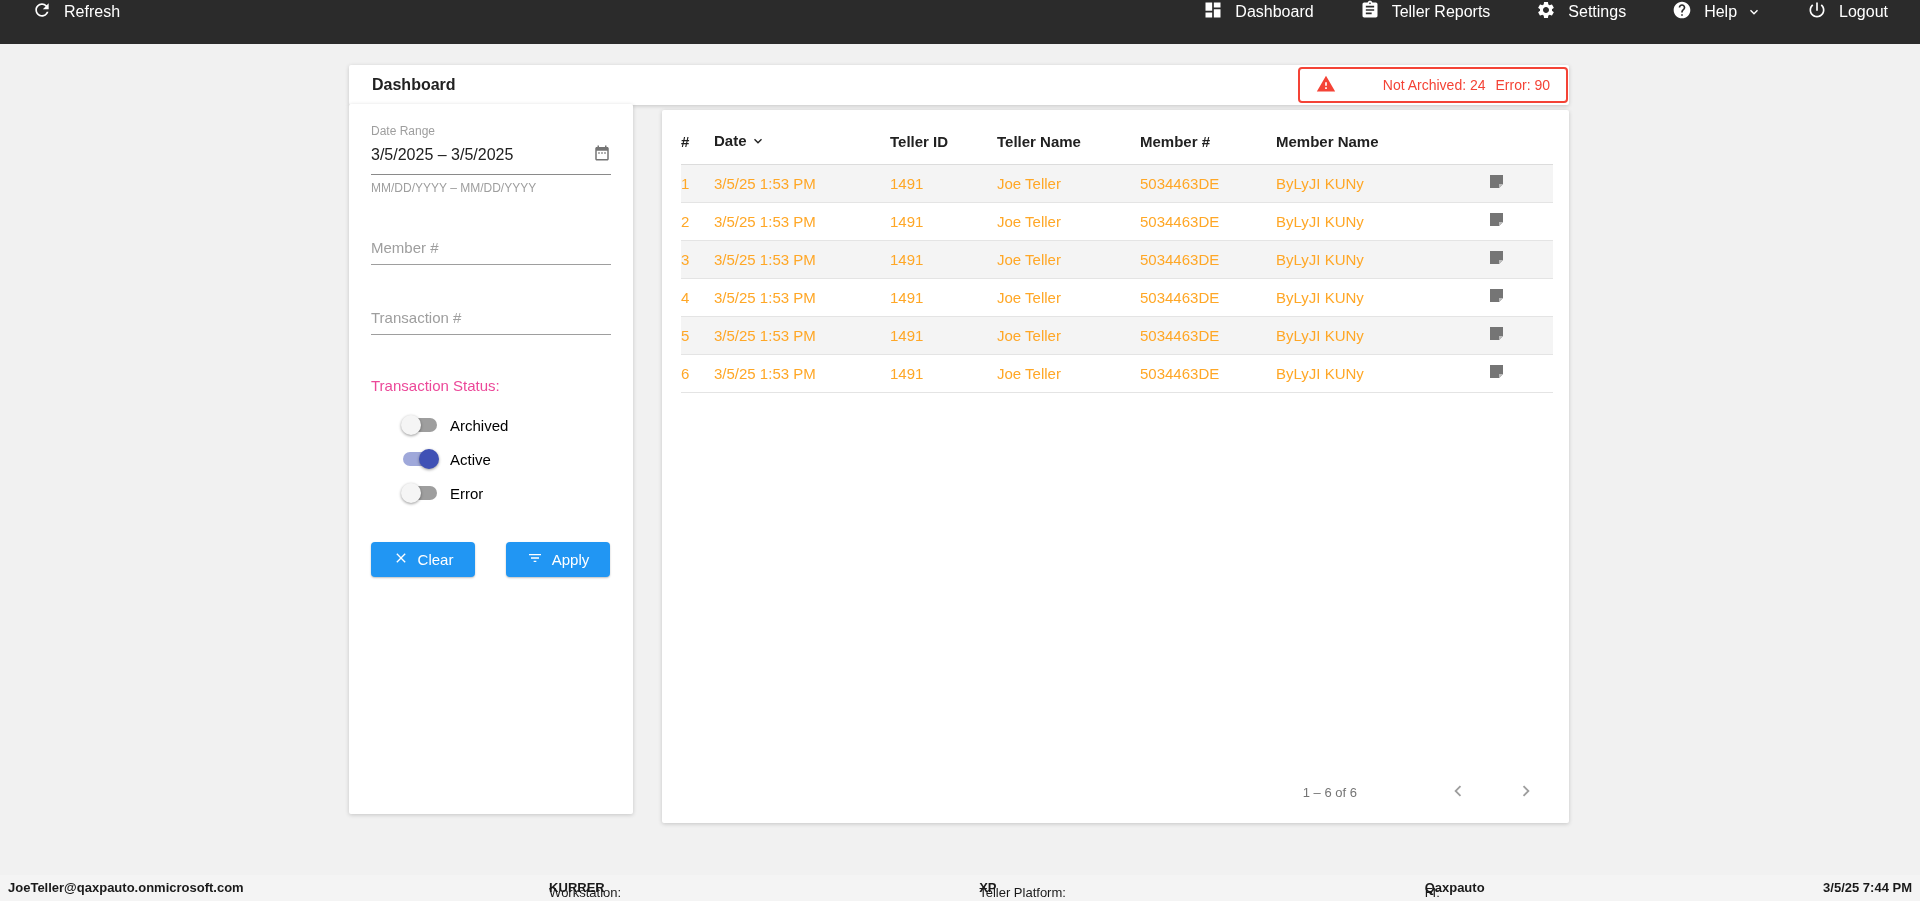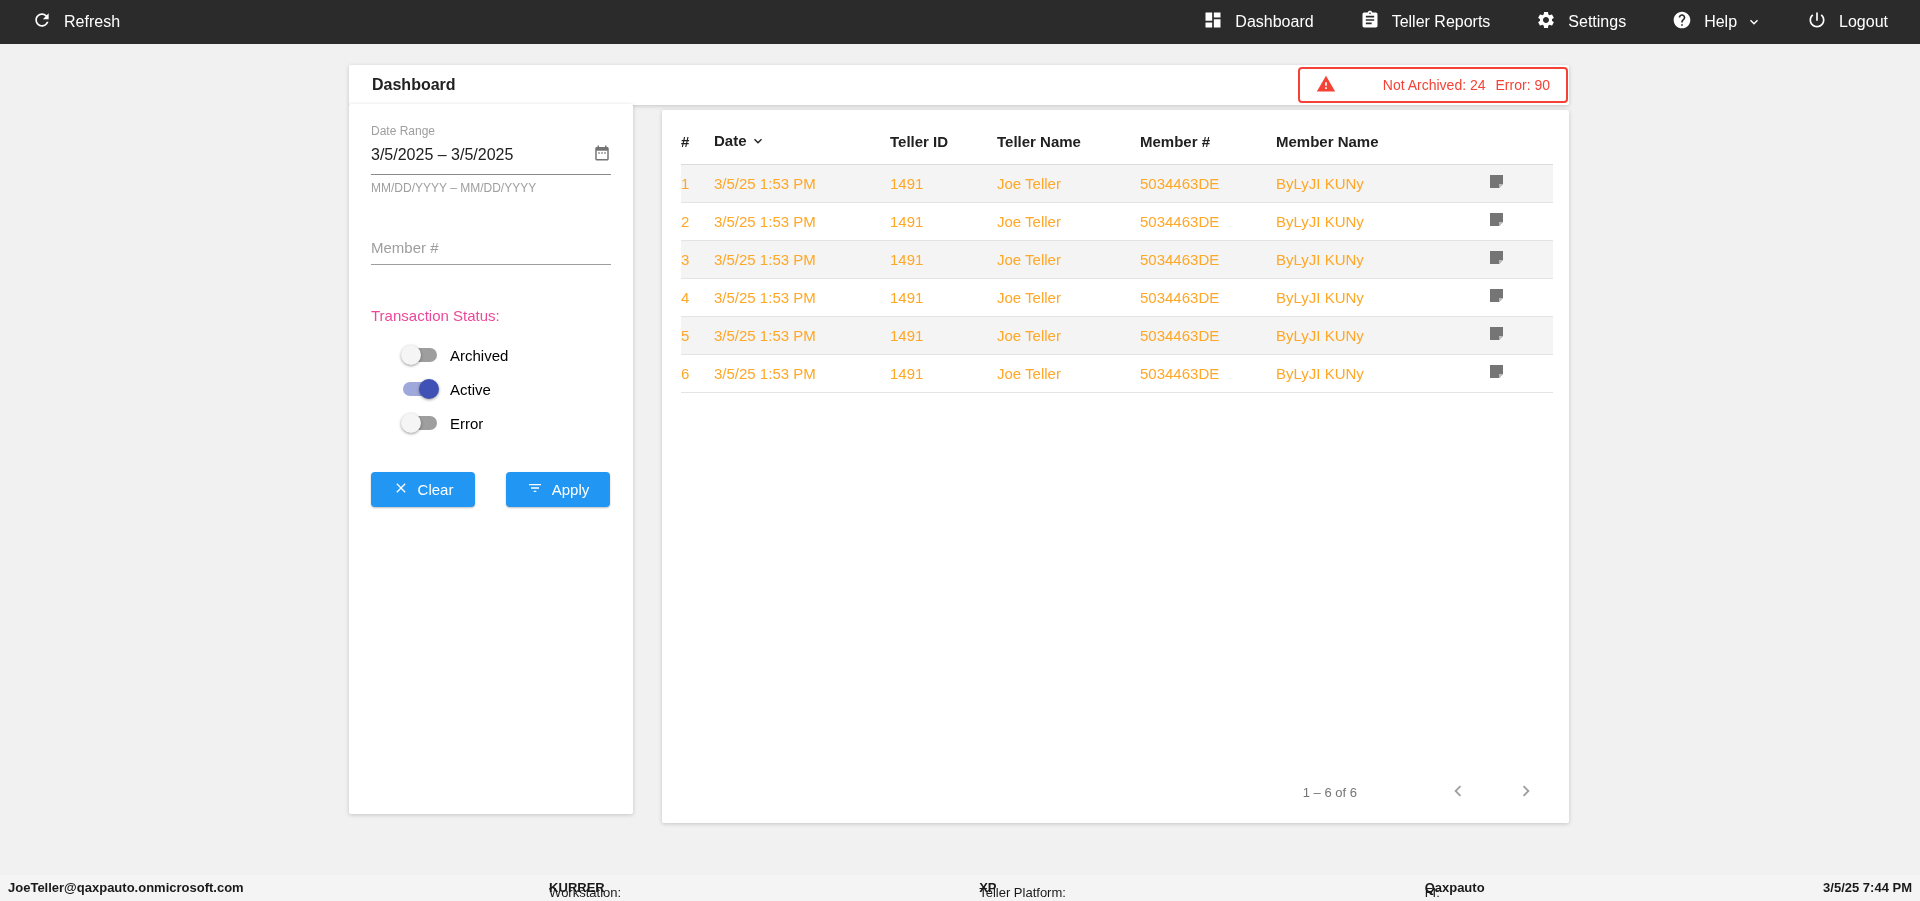--- a/index.html
+++ b/index.html
@@ -1,20 +1,20 @@
 <!DOCTYPE html>
 <html><head>
 <meta charset="utf-8">
 <style>
   * { margin:0; padding:0; box-sizing:border-box; }
   html,body { width:1920px; height:901px; overflow:hidden; }
   body { font-family:"Liberation Sans", sans-serif; background:#f1f1f1; position:relative; }
 
   
-  .topnav { position:absolute; top:0; left:0; width:1920px; height:44px; background:#2b2b2b; display:flex; align-items:center; padding:0 32px; color:#fff; }
+  .topnav { position:absolute; top:0; left:0; width:1920px; height:44px; background:#2b2b2b; display:flex; align-items:flex-start; padding:0 32px; color:#fff; }
   .nav-item { display:flex; align-items:center; gap:12px; font-size:16px; cursor:pointer; }
   .nav-right { margin-left:auto; display:flex; align-items:center; gap:46px; }
   .nav-item svg { width:20px; height:20px; fill:#fff; }
   .nav-item .chev { width:14px; height:14px; margin-left:-2px; }
 
   
   .card { position:absolute; background:#fff; box-shadow:0 1px 4px rgba(0,0,0,0.18); border-radius:2px; }
   .titlebar { top:65px; left:349px; width:1220px; height:40px; display:flex; align-items:center; padding-left:23px; }
   .page-title { font-size:16px; font-weight:bold; color:#212121; }
   .alert { position:absolute; right:1px; top:2px; height:36px; background:#fff; border:2px solid #f44336; border-radius:4px; display:flex; align-items:center; gap:12px; padding:0 16px; color:#f44336; font-size:14px; }
@@ -136,20 +136,21 @@
     <span class="date-value">3/5/2025 – 3/5/2025</span>
     <span>
       <svg viewBox="0 0 24 24">
           <path d="M9 11H7v2h2v-2zm4 0h-2v2h2v-2zm4 0h-2v2h2v-2zm2-7h-1V2h-2v2H8V2H6v2H5c-1.11 0-1.99.9-1.99 2L3 20c0 1.1.89 2 2 2h14c1.1 0 2-.9 2-2V6c0-1.1-.9-2-2-2zm0 16H5V9h14v11z"></path>
         </svg>
     </span>
   </div>
   <div class="helper">MM/DD/YYYY – MM/DD/YYYY</div>
 
   <input class="txt-input mt-36" type="text" placeholder="Member #" style="">
+  <input class="txt-input mt-36" type="text" placeholder="Transaction #" style="">
 
   <div class="status-label">Transaction Status:</div>
   <div class="toggles">
       <div class="toggle-row">
         <span class="switch">
           <span class="thumb"></span>
         </span>
         <span class="toggle-label">Archived</span>
       </div>
       <div class="toggle-row">

